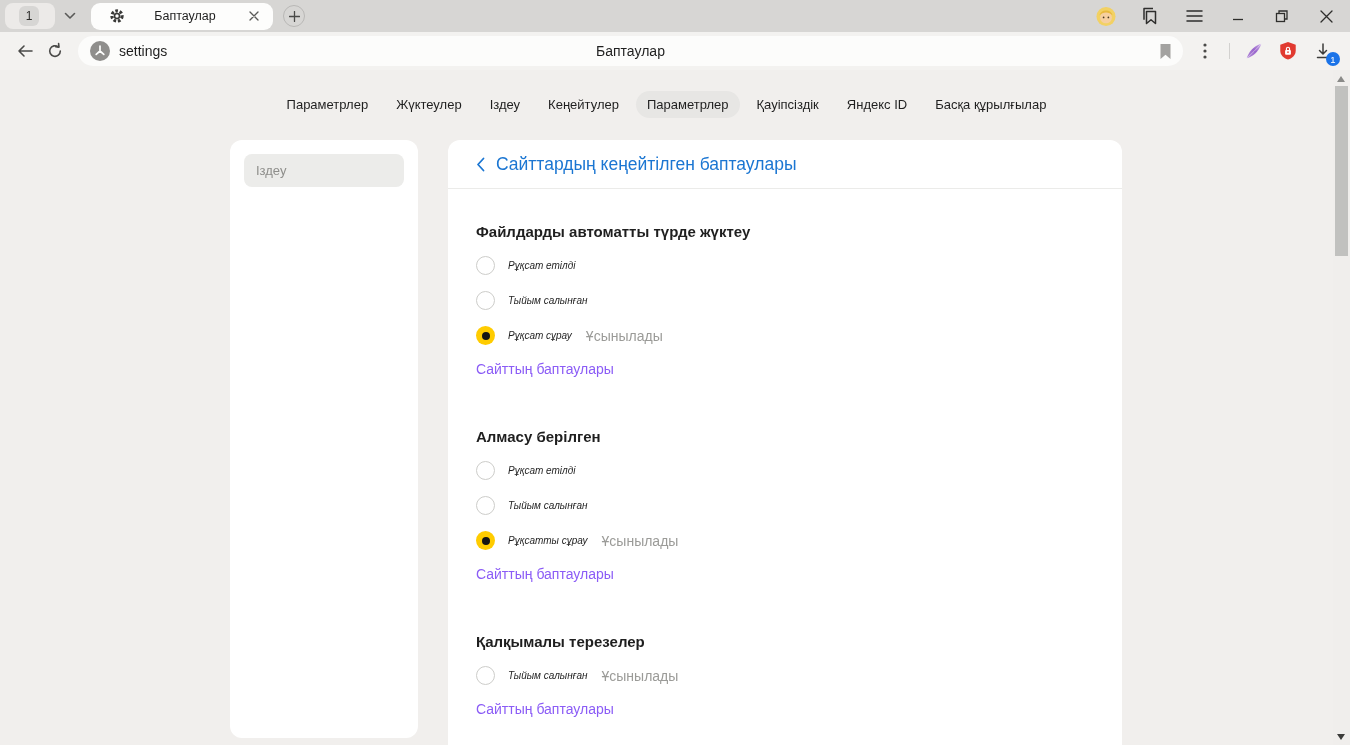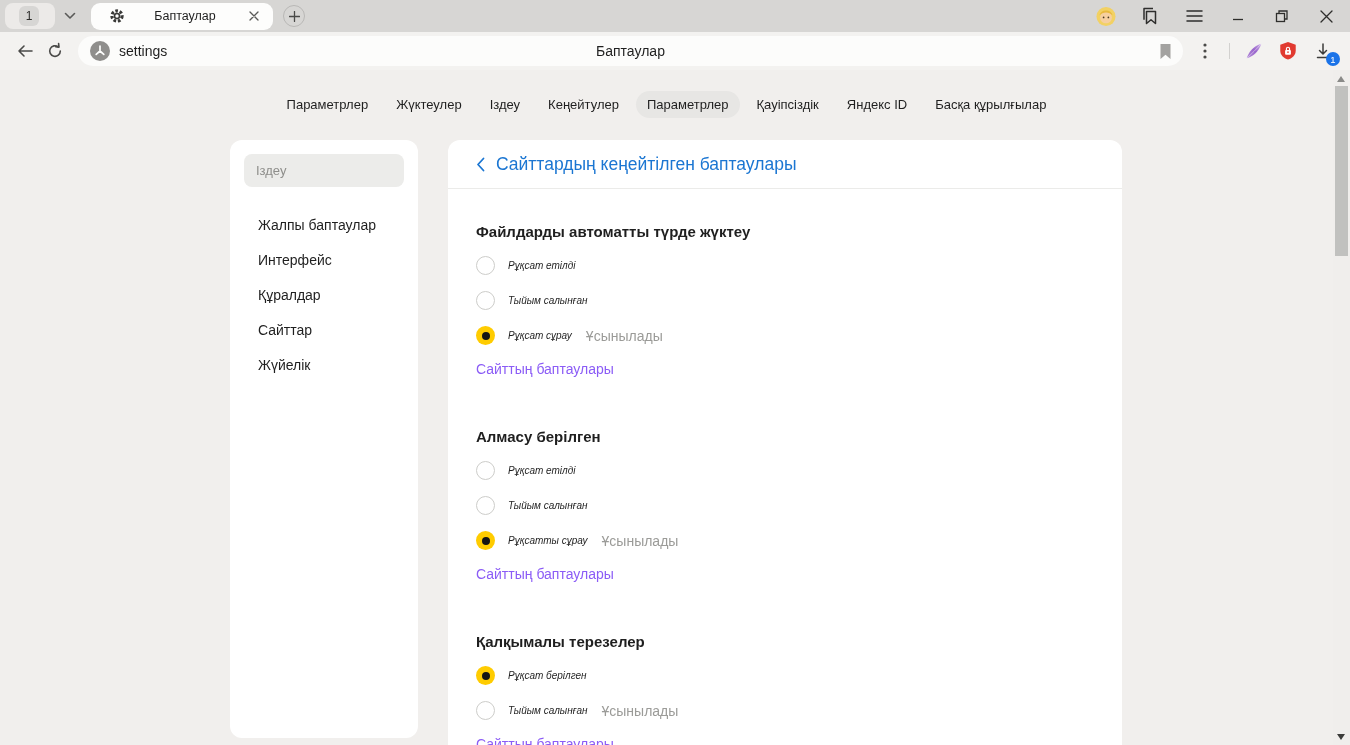--- a/index.html
+++ b/index.html
@@ -229,27 +229,20 @@
       <span class="nav-tab active">Параметрлер</span>
       <span class="nav-tab">Қауіпсіздік</span>
       <span class="nav-tab">Яндекс ID</span>
       <span class="nav-tab">Басқа құрылғылар</span>
     </div>
 
     <div class="sidebar-card">
       <div class="search-box">
         <input type="text" placeholder="Іздеу" style="">
       </div>
-      <div class="side-list">
-        <div class="side-item">Жалпы баптаулар</div>
-        <div class="side-item">Интерфейс</div>
-        <div class="side-item">Құралдар</div>
-        <div class="side-item">Сайттар</div>
-        <div class="side-item">Жүйелік</div>
-      </div>
     </div>
 
     <div class="main-card">
       <div class="card-header">
         <span class="back-chevron">
           <svg width="9" height="15" viewBox="0 0 9 15">
               <path d="M7.5 1.5L2 7.5l5.5 6" fill="none" stroke="#1b76d2" stroke-width="1.8" stroke-linecap="round" stroke-linejoin="round"></path>
             </svg>
         </span>
         <span class="card-header-title">Сайттардың кеңейтілген баптаулары</span>
@@ -291,24 +284,20 @@
             <span class="radio-label">Рұқсатты сұрау</span>
             <span class="radio-note">Ұсынылады</span>
           </div>
           <a href="#" class="site-link">Сайттың баптаулары</a>
           <div class="section-gap"></div>
         </div>
 
         <div class="section">
           <div class="section-title">Қалқымалы терезелер</div>
           <div class="radio-row">
-            <span class="radio selected"></span>
-            <span class="radio-label">Рұқсат берілген</span>
-          </div>
-          <div class="radio-row">
             <span class="radio"></span>
             <span class="radio-label">Тыйым салынған</span>
             <span class="radio-note">Ұсынылады</span>
           </div>
           <a href="#" class="site-link">Сайттың баптаулары</a>
           <div class="section-gap"></div>
         </div>
 
       </div>
     </div>

